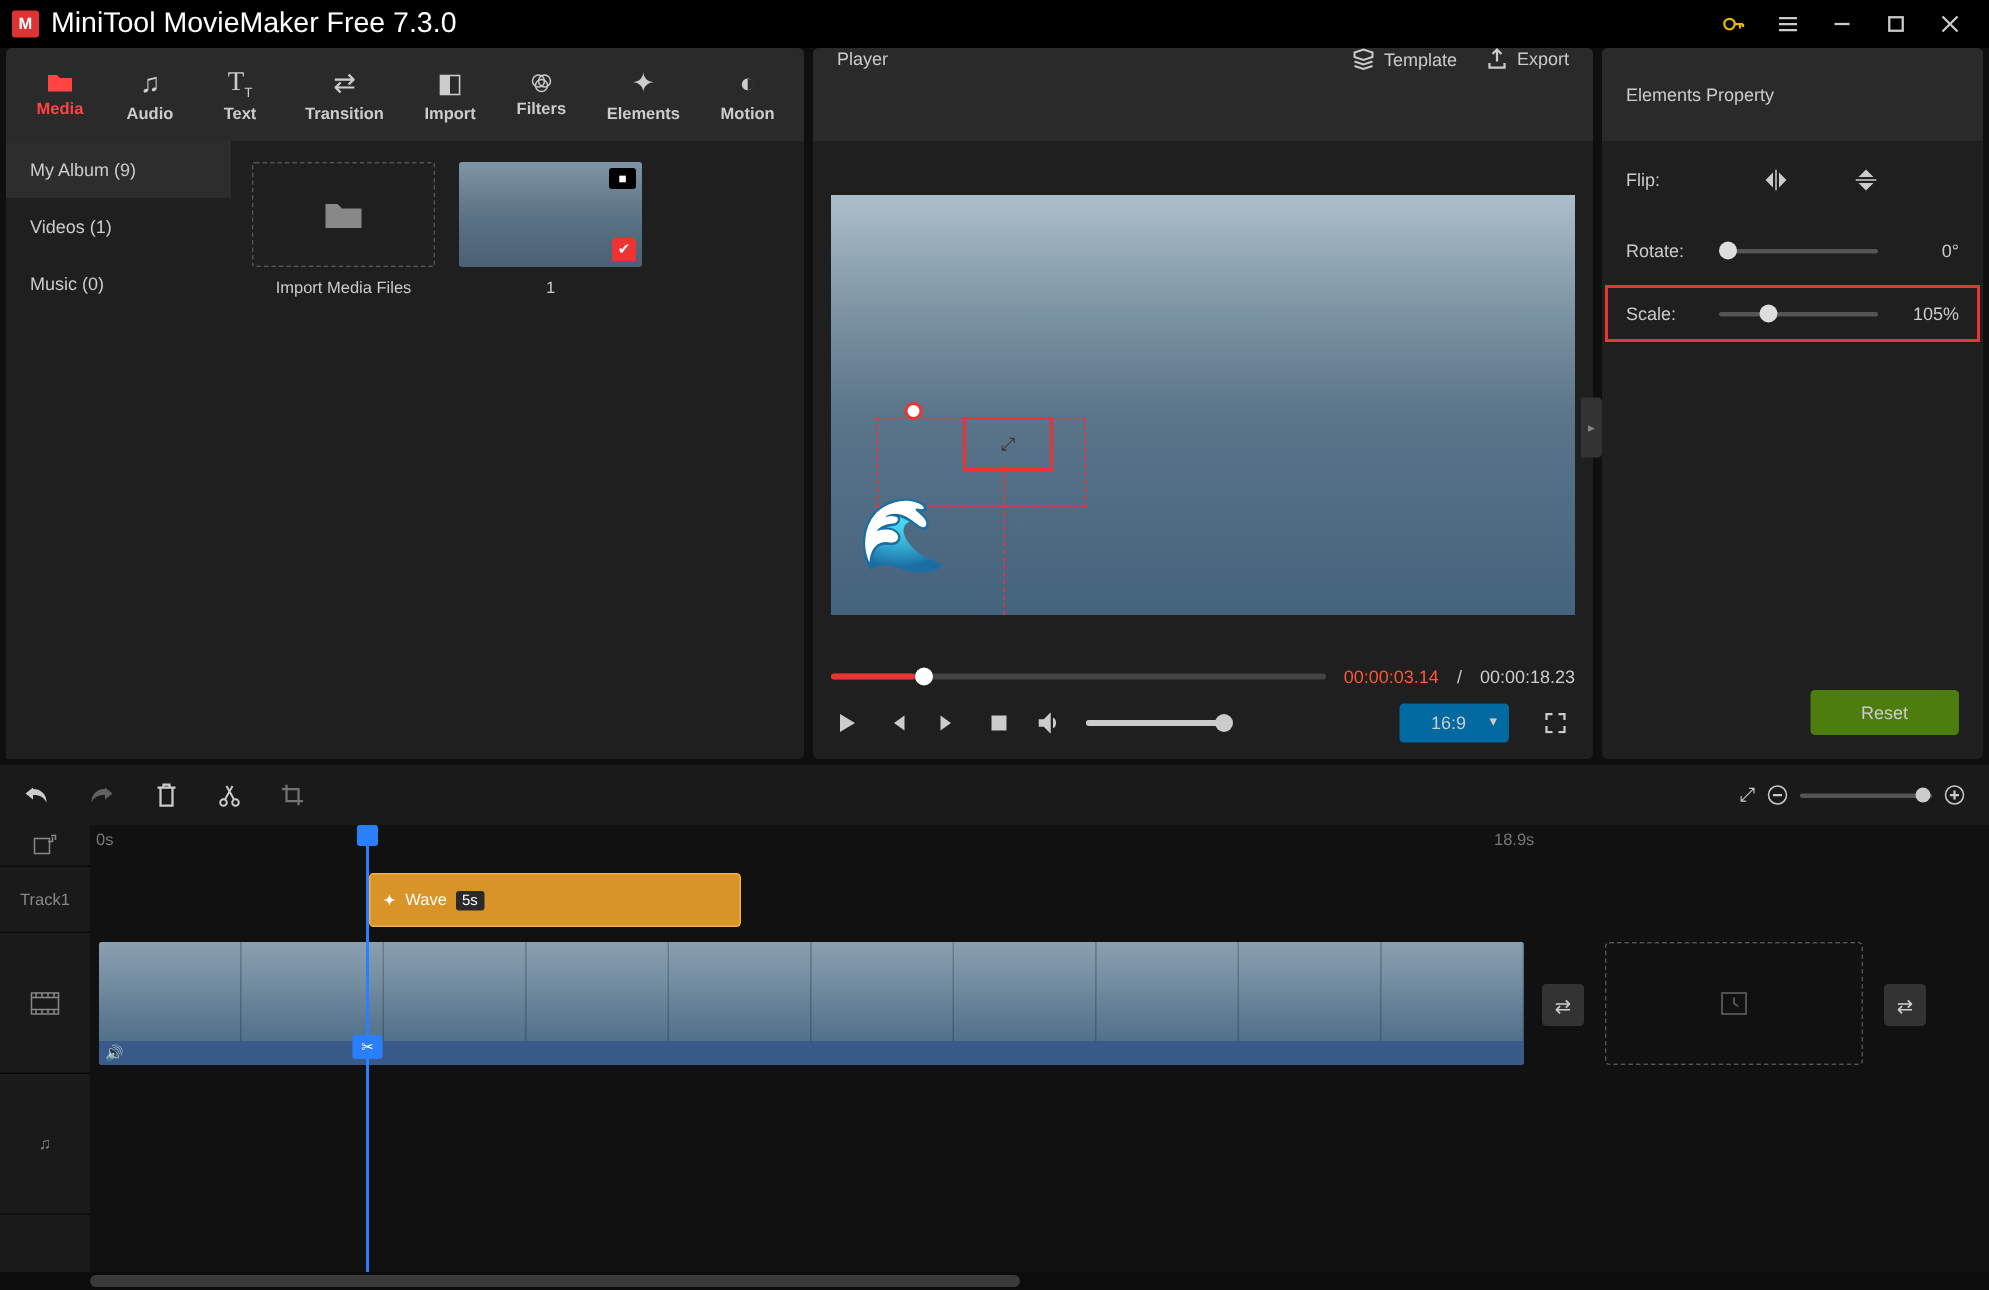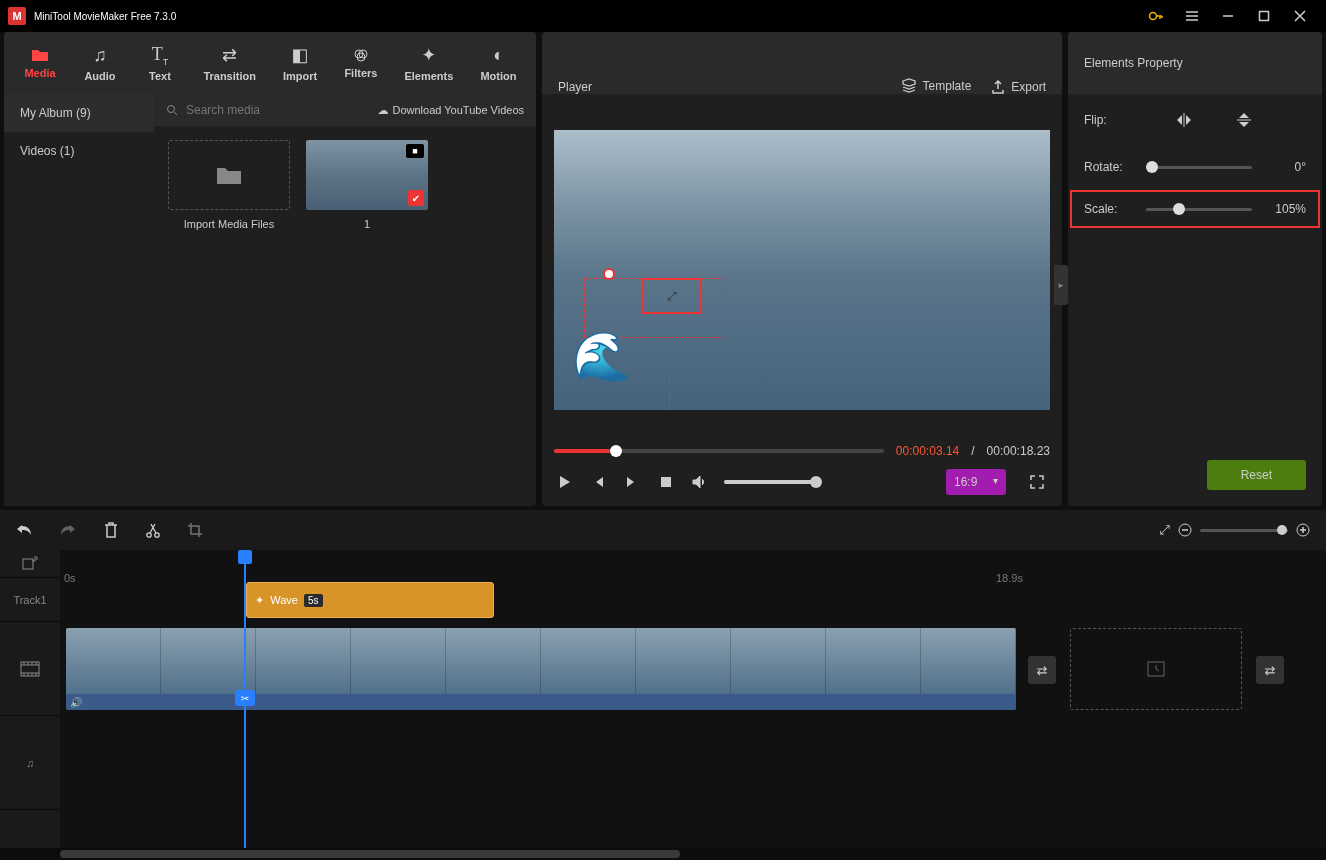--- a/index.html
+++ b/index.html
@@ -1,20 +1,20 @@
 <!DOCTYPE html>
 <html><head>
 <meta charset="utf-8">
 <style>
 * { margin:0; padding:0; box-sizing:border-box; font-family:"Segoe UI",Arial,sans-serif; }
 body { background:#0f0f0f; color:#ccc; width:1326px; height:860px; overflow:hidden; font-size:12px; }
 
 .titlebar { height:32px; background:#000; display:flex; align-items:center; padding:0 8px; }
 .titlebar .logo { width:18px; height:18px; background:#d33; border-radius:2px; margin-right:8px; display:flex; align-items:center; justify-content:center; color:#fff; font-size:11px; font-weight:bold; }
-.titlebar .title { color:#fff; font-size:10px; flex:1; }
+.titlebar .title { color:#fff; font-size:19px; flex:1; }
 .titlebar .win-btn { width:36px; height:32px; display:flex; align-items:center; justify-content:center; cursor:pointer; color:#ccc; }
 .titlebar .key-btn { color:#e6b800; }
 
 .top-area { height:474px; display:flex; gap:6px; padding:0 4px; }
 .media-panel { width:532px; background:#1f1f1f; border-radius:4px; display:flex; flex-direction:column; }
 .top-tabs { height:62px; display:flex; align-items:center; padding:0 8px; gap:4px; background:#2a2a2a; border-radius:4px 4px 0 0; }
 .tab { display:flex; flex-direction:column; align-items:center; justify-content:center; padding:6px 12px; cursor:pointer; color:#ccc; min-width:56px; }
 .tab.active { color:#ff4444; }
 .tab-icon { font-size:18px; margin-bottom:4px; }
 .tab-label { font-size:11px;font-weight:bold; }
@@ -29,21 +29,21 @@
 .dl-link { color:#ccc; font-size:11px; cursor:pointer; display:flex; align-items:center; gap:4px; }
 .media-grid { padding:14px; display:flex; gap:16px; align-items:flex-start; }
 .media-item { width:122px; display:flex; flex-direction:column; align-items:center; }
 .import-box { width:122px; height:70px; border:1px dashed #555; border-radius:2px; display:flex; align-items:center; justify-content:center; cursor:pointer; color:#888; font-size:20px; }
 .thumb { width:122px; height:70px; background:linear-gradient(180deg,#7f95a6 0%,#5c7486 50%,#4a6075 100%); border-radius:2px; position:relative; cursor:pointer; }
 .thumb .cam-icon { position:absolute; top:4px; right:4px; background:#000; color:#fff; width:18px; height:14px; font-size:9px; display:flex; align-items:center; justify-content:center; border-radius:2px; }
 .thumb .check { position:absolute; bottom:4px; right:4px; width:16px; height:16px; background:#e33; border-radius:2px; color:#fff; font-size:10px; display:flex; align-items:center; justify-content:center; }
 .media-item > .cap { margin-top:8px; font-size:11px; color:#ccc; }
 
 .player-panel { flex:1; background:#1f1f1f; border-radius:4px; display:flex; flex-direction:column; }
-.player-header { height:62px; display:flex; align-items:flex-end; padding:0 16px; background:#2a2a2a; border-radius:4px 4px 0 0; }
+.player-header { height:62px; display:flex; align-items:flex-start; padding:0 16px; background:#2a2a2a; border-radius:4px 4px 0 0; }
 .player-header .title { flex:1; color:#ccc; font-size:12px; }
 .hdr-btn { display:flex; align-items:center; gap:6px; margin-left:20px; cursor:pointer; color:#ccc; font-size:12px; }
 .preview { flex:1; display:flex; align-items:center; justify-content:center; padding:10px 6px 0 6px; position:relative; }
 .preview-img { width:496px; height:280px; background:linear-gradient(180deg,#adbecb 0%,#7b93a3 28%,#5b758a 52%,#44637d 100%); position:relative; }
 .sel-box { position:absolute; border:2px solid #e33; }
 .sel-dash { position:absolute; border:1px dashed #e33; }
 .sel-handle { position:absolute; width:12px; height:12px; border:2px solid #e33; border-radius:50%; background:#fff; }
 .wave-emoji { position:absolute; font-size:48px; }
 .expand-tab { position:absolute; right:-6px; top:50%; width:14px; height:40px; background:#333; display:flex; align-items:center; justify-content:center; cursor:pointer; color:#888; font-size:9px; border-radius:0 3px 3px 0; }
 
@@ -53,21 +53,21 @@
 .scrub-knob { position:absolute; top:-4px; width:12px; height:12px; background:#fff; border-radius:50%; }
 .time-cur { color:#ff5533; font-size:12px; }
 .time-sep,.time-total { color:#ccc; font-size:12px; }
 
 .controls-row { height:48px; display:flex; align-items:center; padding:0 12px; gap:14px; }
 .ctl-btn { color:#ccc; cursor:pointer; font-size:14px; display:flex; align-items:center; justify-content:center; width:20px; }
 .vol-slider { width:96px; height:4px; background:#666; position:relative; border-radius:2px; }
 .vol-fill { position:absolute; left:0; height:100%; background:#ccc; border-radius:2px; }
 .vol-knob { position:absolute; top:-4px; width:12px; height:12px; background:#ccc; border-radius:50%; }
 .flex-spacer { flex:1; }
-.ratio-select { background:#a21caf; border:none; color:#ccc; padding:6px 28px 6px 8px; border-radius:3px; font-size:12px; cursor:pointer; appearance:none; position:relative; }
+.ratio-select { background:#0369a1; border:none; color:#ccc; padding:6px 28px 6px 21px; border-radius:3px; font-size:12px; cursor:pointer; appearance:none; position:relative; }
 .ratio-wrap { position:relative; }
 .ratio-wrap:after { content:"▾"; position:absolute; right:8px; top:6px; color:#ccc; pointer-events:none; font-size:10px; }
 .fullscreen-btn { width:20px; color:#ccc; cursor:pointer; font-size:14px; margin-left:10px; }
 
 .props-panel { width:254px; background:#1f1f1f; border-radius:4px; display:flex; flex-direction:column; }
 .props-header { height:62px; display:flex; align-items:center; padding:16px 16px; background:#2a2a2a; border-radius:4px 4px 0 0; color:#ccc; font-size:12px; }
 .prop-row { padding:14px 16px; display:flex; align-items:center; gap:10px; }
 .prop-row.hl { outline:2px solid #e33; outline-offset:-4px; }
 .prop-label { width:52px; color:#ccc; font-size:12px; }
 .flip-btn { width:24px; height:24px; display:flex; align-items:center; justify-content:center; cursor:pointer; color:#ccc; margin-left:26px; }
@@ -85,21 +85,21 @@
 .timeline { flex:1; background:#111; display:flex; }
 .track-labels { width:60px; background:#1a1a1a; display:flex; flex-direction:column; }
 .tl-row { border-bottom:1px solid #0a0a0a; display:flex; align-items:center; justify-content:center; color:#888; font-size:11px; }
 .ruler-row { height:28px; }
 .track1-row { height:44px; }
 .video-row { height:94px; }
 .music-row { height:94px; }
 
 .track-area { flex:1; position:relative; }
 .ruler { height:28px; position:relative; color:#777; font-size:11px; }
-.ruler .mark { position:absolute; top:22px; }
+.ruler .mark { position:absolute; top:4px; }
 .playhead { position:absolute; top:0; bottom:0; width:2px; background:#2a7fff; z-index:5; }
 .playhead:before { content:""; position:absolute; top:0; left:-6px; width:14px; height:14px; background:#2a7fff; border-radius:2px; }
 .cut-badge { position:absolute; left:-9px; width:20px; height:16px; background:#2a7fff; color:#fff; font-size:10px; display:flex; align-items:center; justify-content:center; border-radius:2px; }
 
 .track1 { height:44px; position:relative; }
 .element-clip { position:absolute; top:4px; height:36px; background:#d89428; border:1px solid #f0b050; border-radius:3px; display:flex; align-items:center; padding:0 8px; gap:6px; color:#fff; font-size:11px; }
 .element-clip .dur { background:#2a2a2a; padding:1px 4px; border-radius:2px; font-size:10px; }
 
 .video-track { height:94px; position:relative; }
 .video-clip { position:absolute; top:6px; height:82px; background:#3a5266; border-radius:2px; overflow:hidden; display:flex; flex-direction:column; }
@@ -195,35 +195,23 @@
       </div>
       <div class="tab">
         <span class="tab-icon">◐</span>
         <span class="tab-label">Motion</span>
       </div>
     </div>
     <div class="media-body">
       <div class="media-sidebar">
         <div class="sb-item active">My Album (9)</div>
         <div class="sb-item">Videos (1)</div>
+        <div class="sb-item">Music (0)</div>
       </div>
       <div class="media-list">
-        <div class="media-search-row">
-          <span style="color:#888;margin-right:4px">
-            <svg width="12" height="12" viewBox="0 0 12 12">
-                  <circle cx="5" cy="5" r="3.5" fill="none" stroke="#888"></circle>
-                  <path d="M8 8l3 3" stroke="#888"></path>
-                </svg>
-          </span>
-          <input class="search-input" placeholder="Search media" style="">
-          <span class="dl-link">
-            <span>☁</span>
-            <span>Download YouTube Videos</span>
-          </span>
-        </div>
         <div class="media-grid">
           <div class="media-item">
             <div class="import-box">
               <svg width="28" height="24" viewBox="0 0 28 24">
                     <path d="M2 5h8l3 3h13v13H2z" fill="#888"></path>
                   </svg>
             </div>
             <div class="cap">Import Media Files</div>
           </div>
           <div class="media-item">

